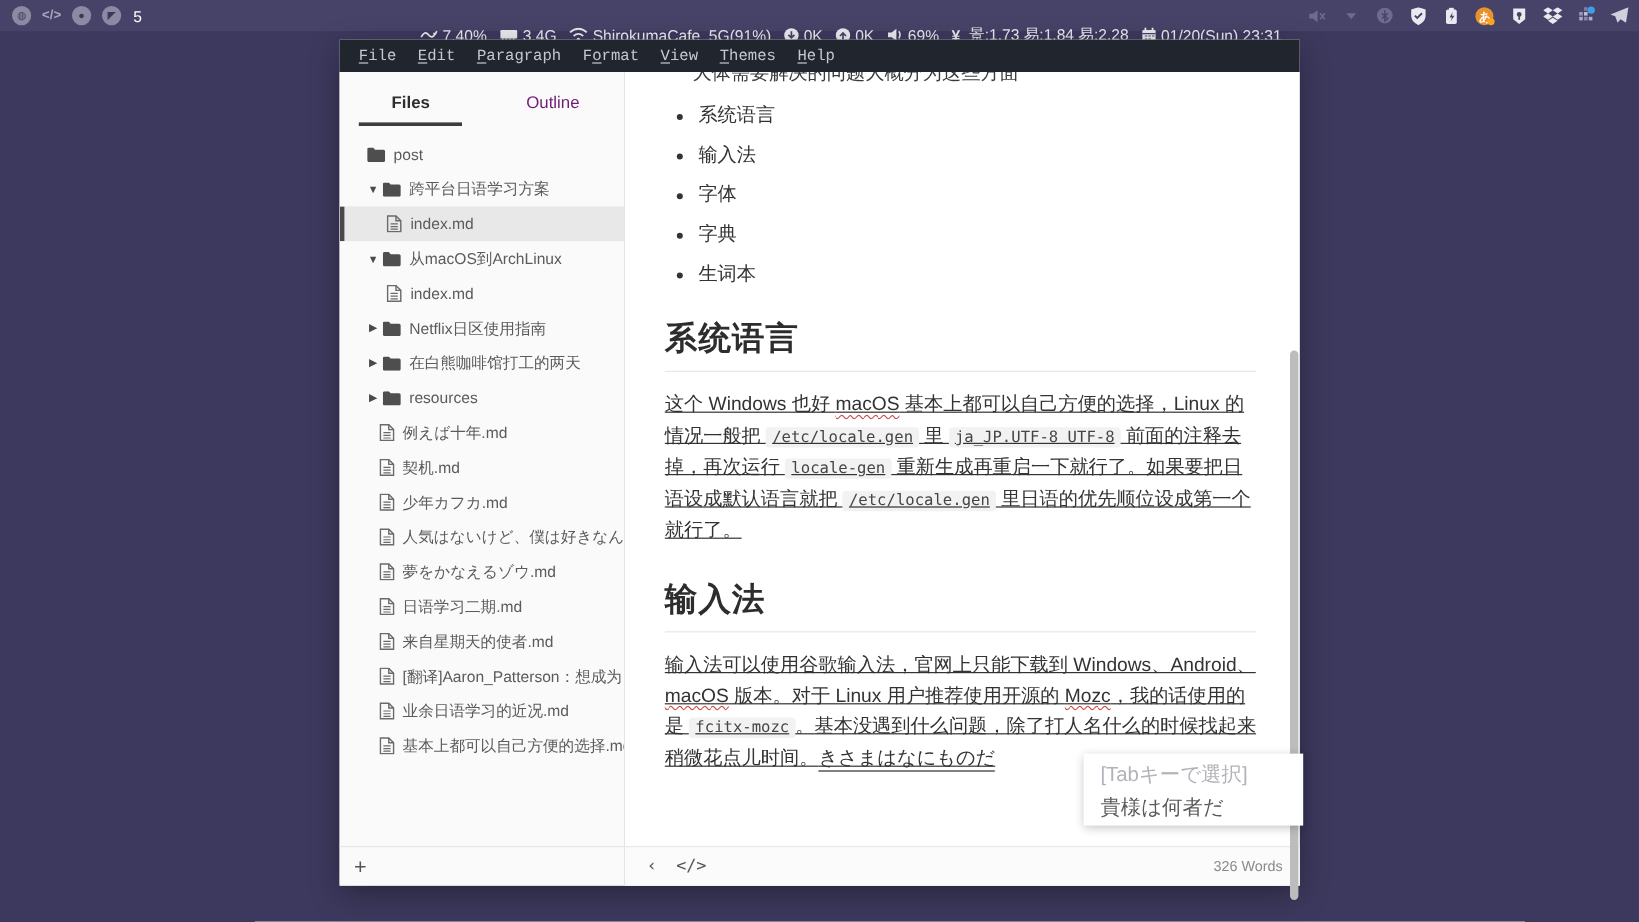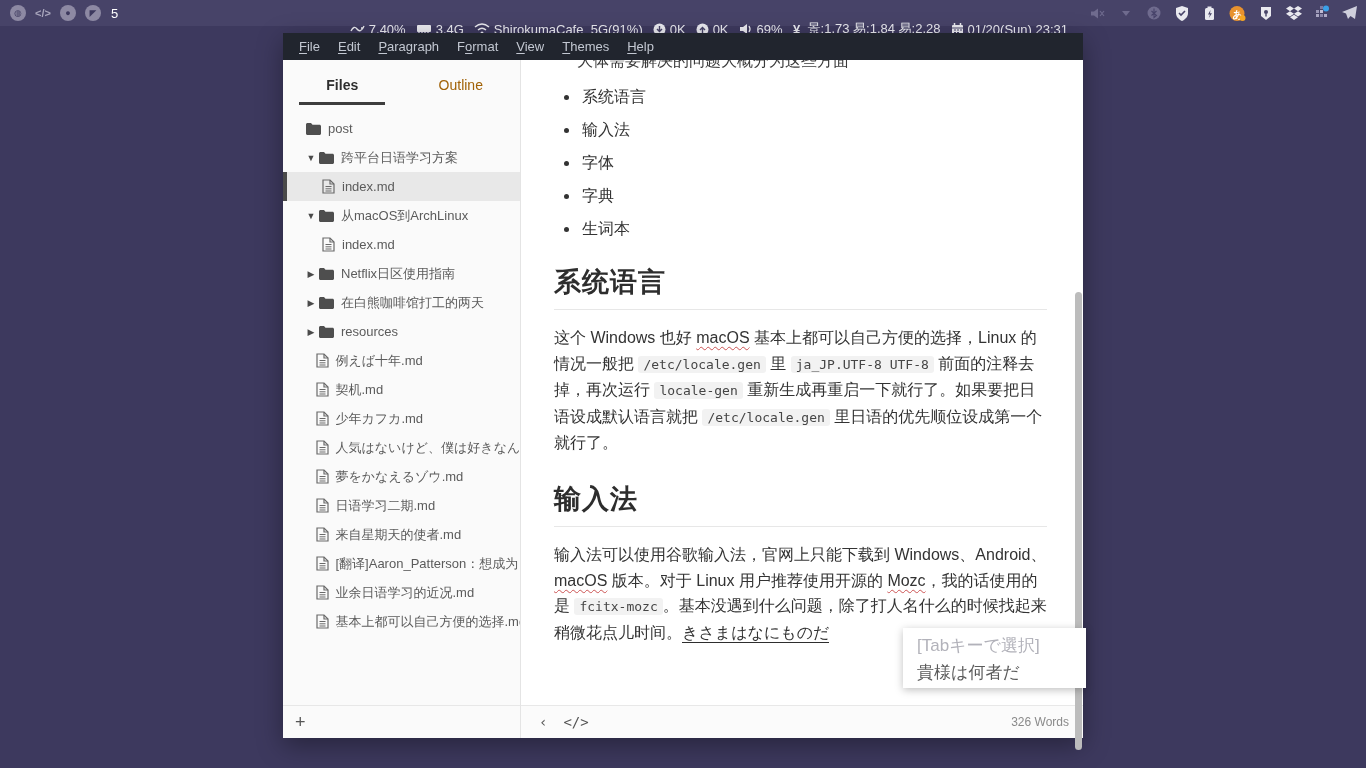--- a/index.html
+++ b/index.html
@@ -18,30 +18,30 @@
   .status-seg { display:flex; align-items:center; gap:4px; white-space:nowrap; }
   .status-seg svg { display:block; }
   #tray { display:flex; align-items:center; gap:11px; margin-left:14px; }
   .tray-ic { width:17px; height:17px; display:flex; align-items:center; justify-content:center; }
 
   
   #window { position:absolute; left:283px; top:33px; width:800px; height:705px; background:#ffffff;
             box-shadow:0 8px 24px rgba(0,0,0,.35); display:flex; flex-direction:column; }
   #menubar { height:27px; background:#21252e; display:flex; align-items:center; padding-left:7px;
              font-size:13px; color:#c3c8d2; flex:0 0 auto; }
-  .menu-item { padding:0 9px; cursor:default; }
+  .menu-item { padding:0 9px; cursor:default;font-family:Liberation Mono, monospace; }
   .menu-item u { text-decoration:underline; text-underline-offset:2px; }
 
   #win-body { flex:1; display:flex; min-height:0; }
 
   
   #sidebar { width:238px; background:#fafafa; border-right:1px solid #e4e4e4; display:flex; flex-direction:column; }
   #side-tabs { display:flex; height:50px; flex:0 0 auto; }
   .side-tab { flex:1; display:flex; align-items:center; justify-content:center; font-size:14px;
-              color:#a16207; position:relative; }
+              color:#701a75; position:relative; }
   .side-tab.active { color:#2e2e2e; font-weight:bold; }
   .side-tab.active::after { content:""; position:absolute; left:50%; transform:translateX(-50%);
               bottom:5px; width:86px; height:3px; background:#3d3d3d; }
   #tree { flex:1; overflow:hidden; padding-top:4px; }
   .tree-row { height:29px; display:flex; align-items:center; font-size:13px; color:#5b5b5b;
               position:relative; white-space:nowrap; overflow:hidden; }
   .tree-row.selected { background:#e8e8e8; }
   .tree-row.selected::before { content:""; position:absolute; left:0; top:0; bottom:0; width:4px; background:#4a4a4a; }
   .tree-arrow { width:10px; font-size:9px; color:#4a4a4a; flex:0 0 auto; text-align:center; }
   .tree-ico { flex:0 0 auto; margin:0 7px 0 3px; display:flex; }
@@ -53,21 +53,21 @@
   #editor-pane { flex:1; display:flex; flex-direction:column; min-width:0; position:relative; background:#fff; }
   #editor { flex:1; overflow:hidden; padding:0 36px 0 33px; color:#333; font-size:16px; position:relative; }
   #clipped-line { height:11px; overflow:hidden; position:relative; }
   #clipped-line span { position:absolute; top:-9px; left:23px; white-space:nowrap; color:#3a3a3a; }
   #editor ul { list-style:none; margin-top:16px; }
   #editor ul li { margin-bottom:13px; line-height:20px; padding-left:28px; position:relative; }
   #editor ul li::before { content:""; position:absolute; left:10px; top:8px; width:5px; height:5px;
                           border-radius:50%; background:#333; }
   #editor h2 { font-size:27px; color:#2d2d2d; margin:25px 0 0 0; padding-bottom:9px;
                border-bottom:1px solid #e7e7e7; font-weight:bold; letter-spacing:1px; }
-  #editor p { margin-top:15px; line-height:25.6px; }
+  #editor p { margin-top:15px; line-height:25.6px;text-decoration:underline; }
   .code { font-family:"DejaVu Sans Mono","Liberation Mono",monospace; font-size:13px; background:#f2f2f2;
           border-radius:3px; padding:1px 5px; color:#454545; }
   .spell { text-decoration:underline; text-decoration-style:wavy; text-decoration-color:#cc5454;
            text-decoration-thickness:1px; text-underline-offset:3px; }
   .preedit { border-bottom:1.5px solid #2e2e2e; padding-bottom:1px; }
 
   #scroll-thumb { position:absolute; right:1px; top:232px; width:7px; height:458px; background:#bcbcbc; border-radius:4px; }
 
   #editor-footer { height:33px; border-top:1px solid #e8e8e8; background:#fbfbfb; display:flex;
                    align-items:center; padding:0 14px 0 18px; flex:0 0 auto; }

